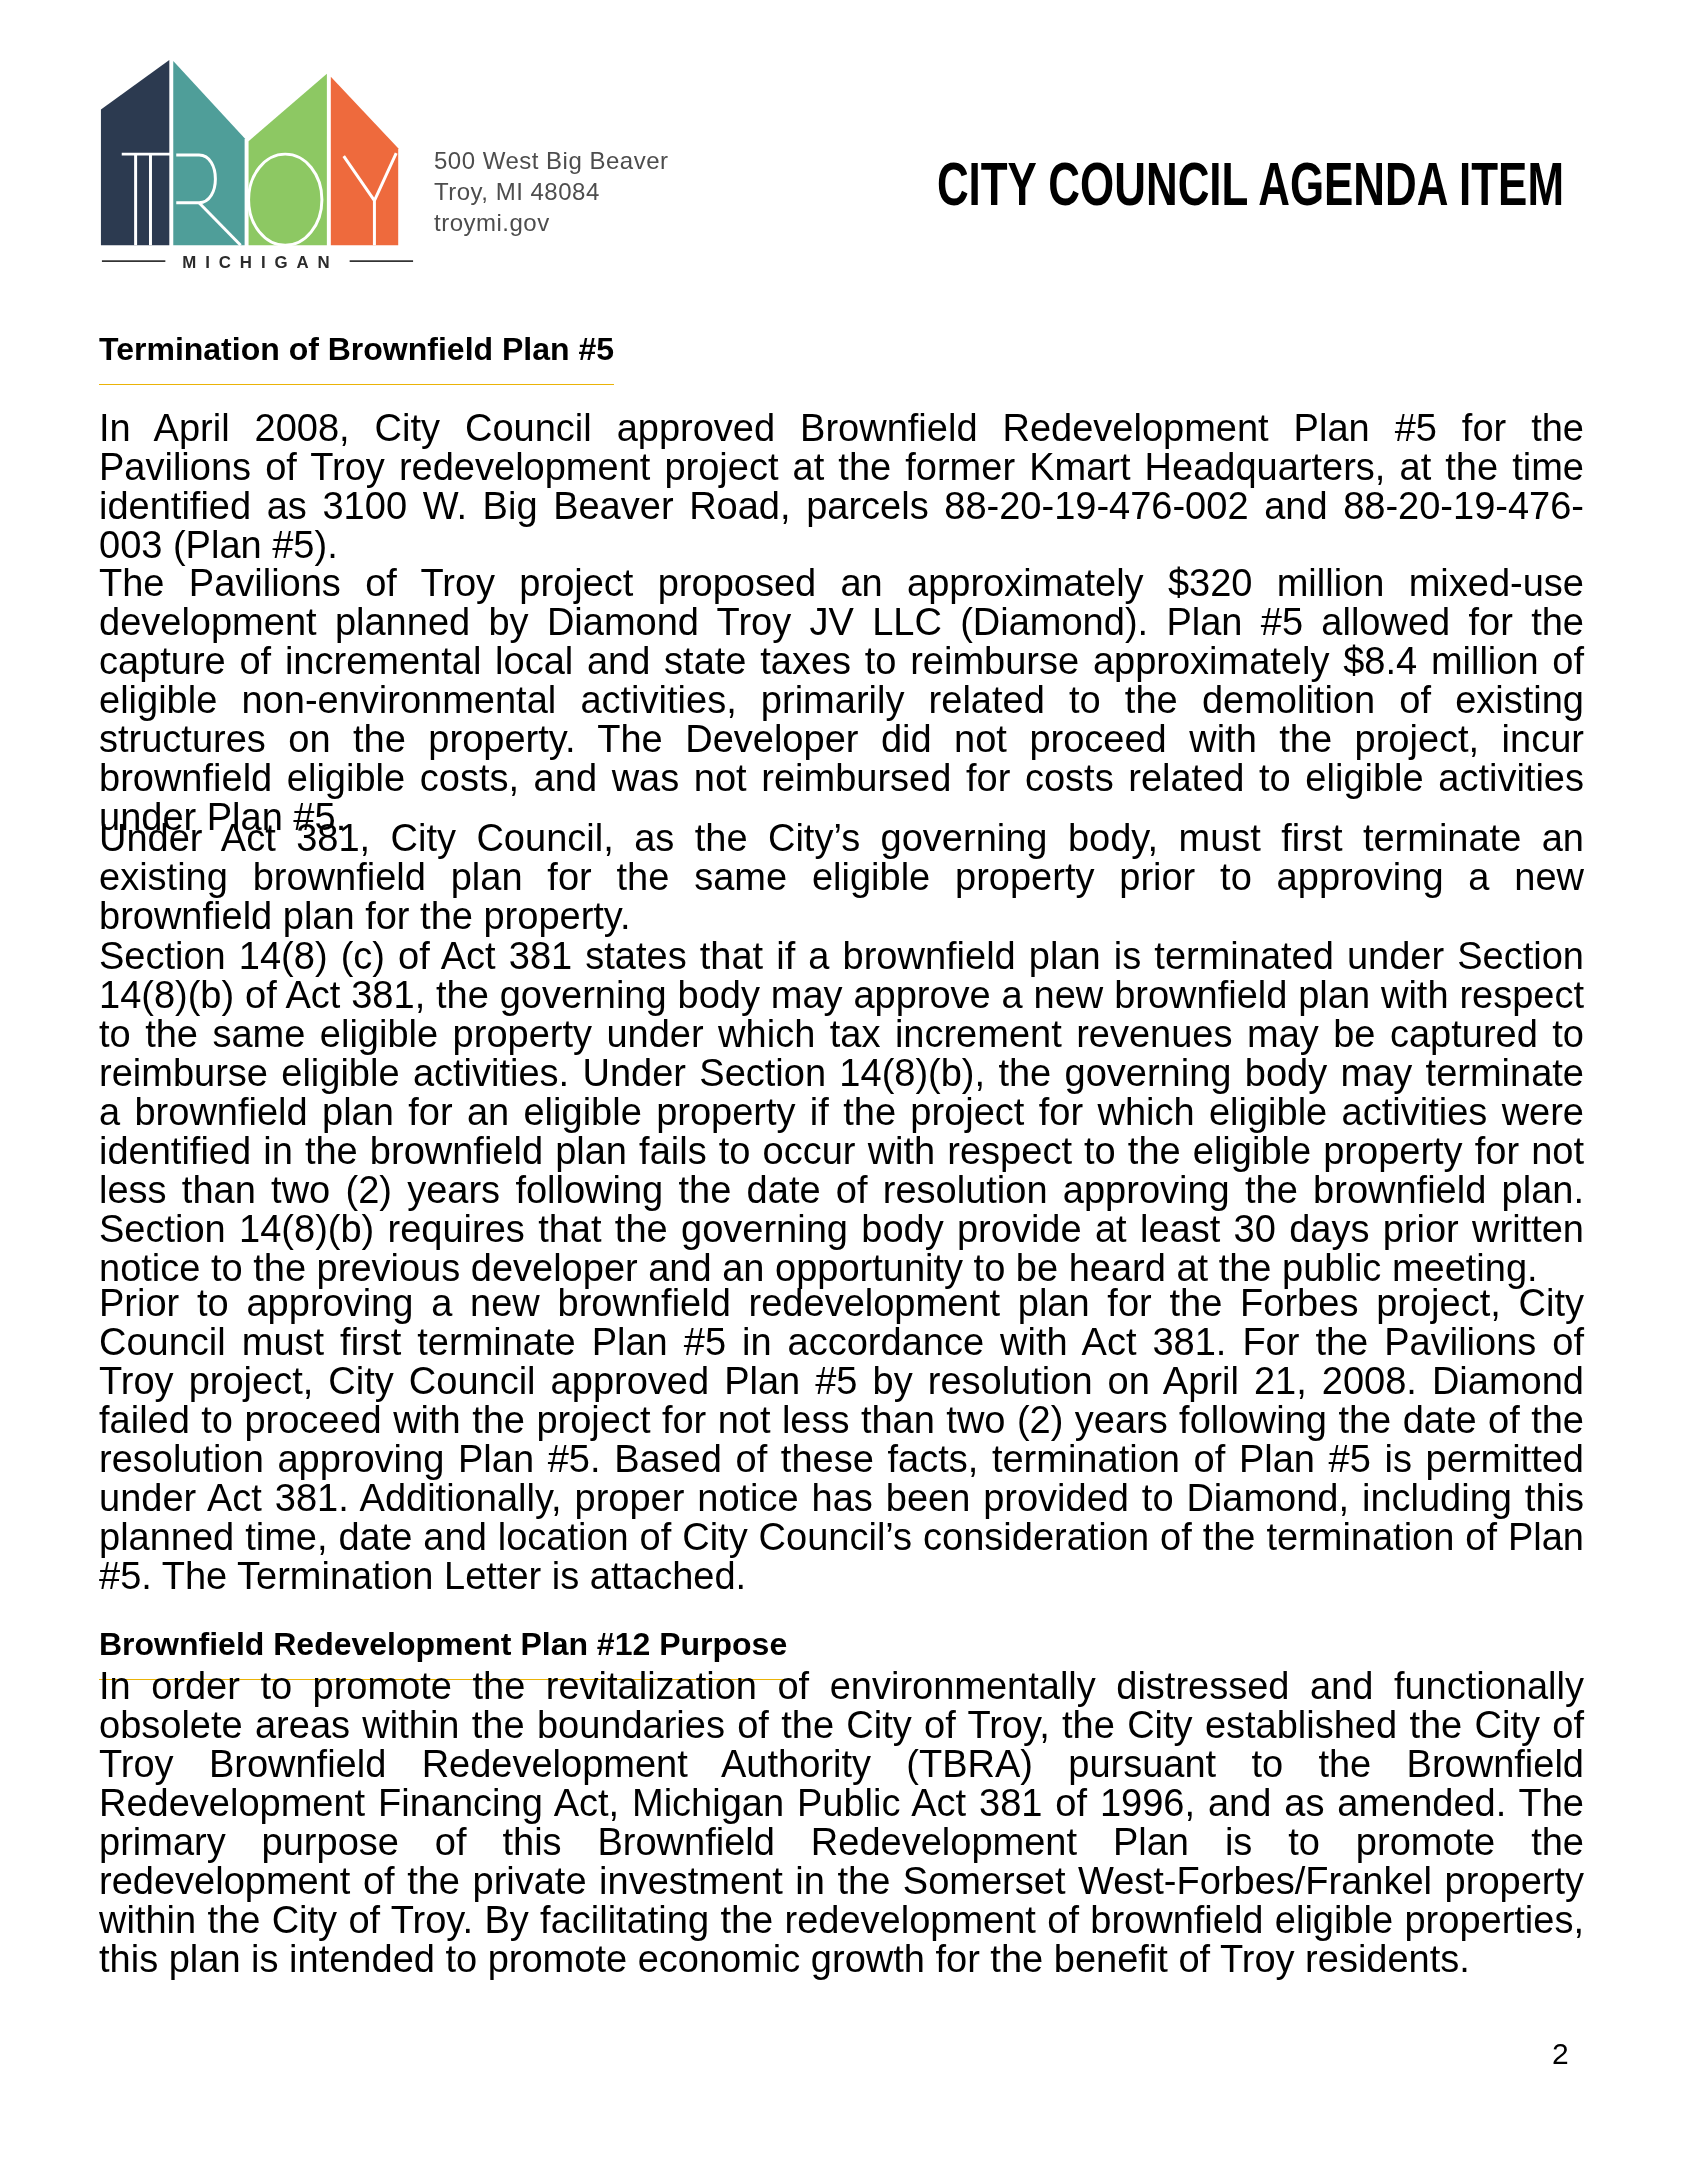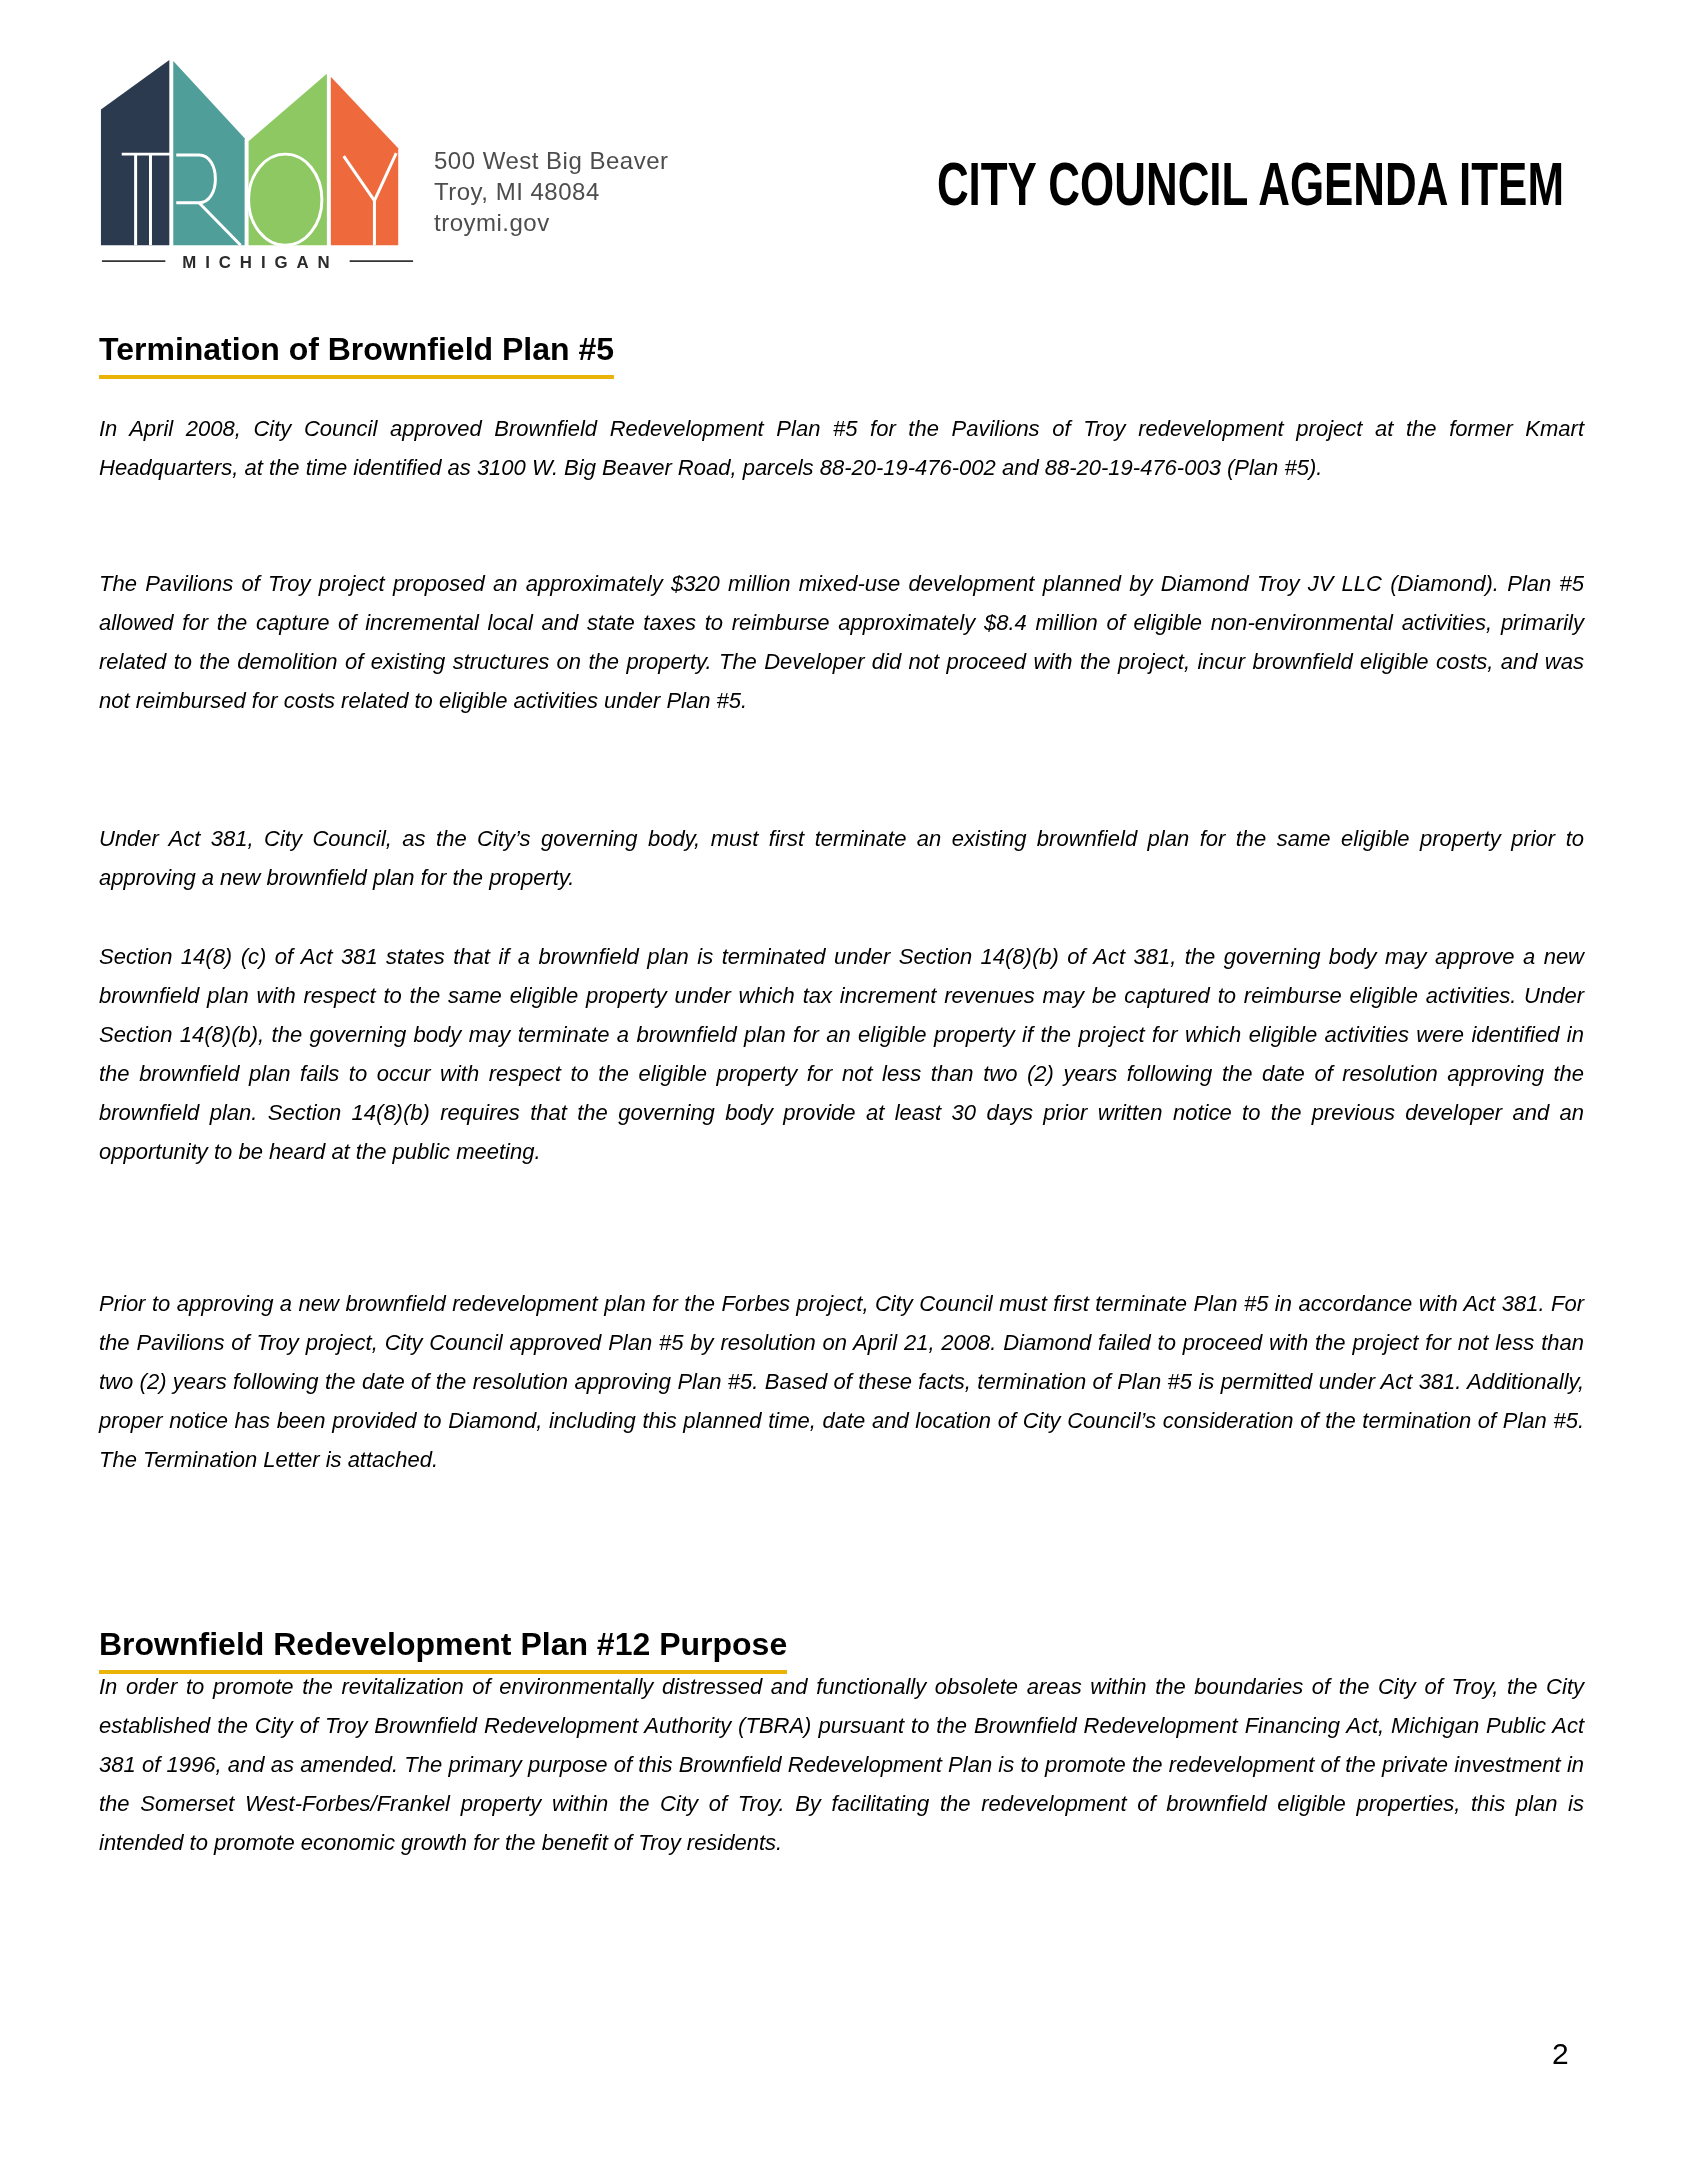--- a/index.html
+++ b/index.html
@@ -41,33 +41,32 @@
   }
   .heading {
     position: absolute;
     left: 99px;
     margin: 0;
     font-size: 32px;
     font-weight: bold;
     line-height: 39px;
   }
   .heading .u {
-    border-bottom: 4px solid #eab308;
-    padding-bottom: 8px;
+    border-bottom: 1px solid #eab308;
+    padding-bottom: 17px;
   }
   .para {
     position: absolute;
     left: 99px;
     width: 1485px;
     margin: 0;
-    font-size: 22px;
+    font-size: 38px;
     line-height: 39px;
     text-align: justify;
     text-align-last: left;
-    font-style: italic;
   }
   .page-number {
     position: absolute;
     left: 1552px;
     top: 2037px;
     font-size: 30px;
   }
 </style>
 </head>
 <body>

